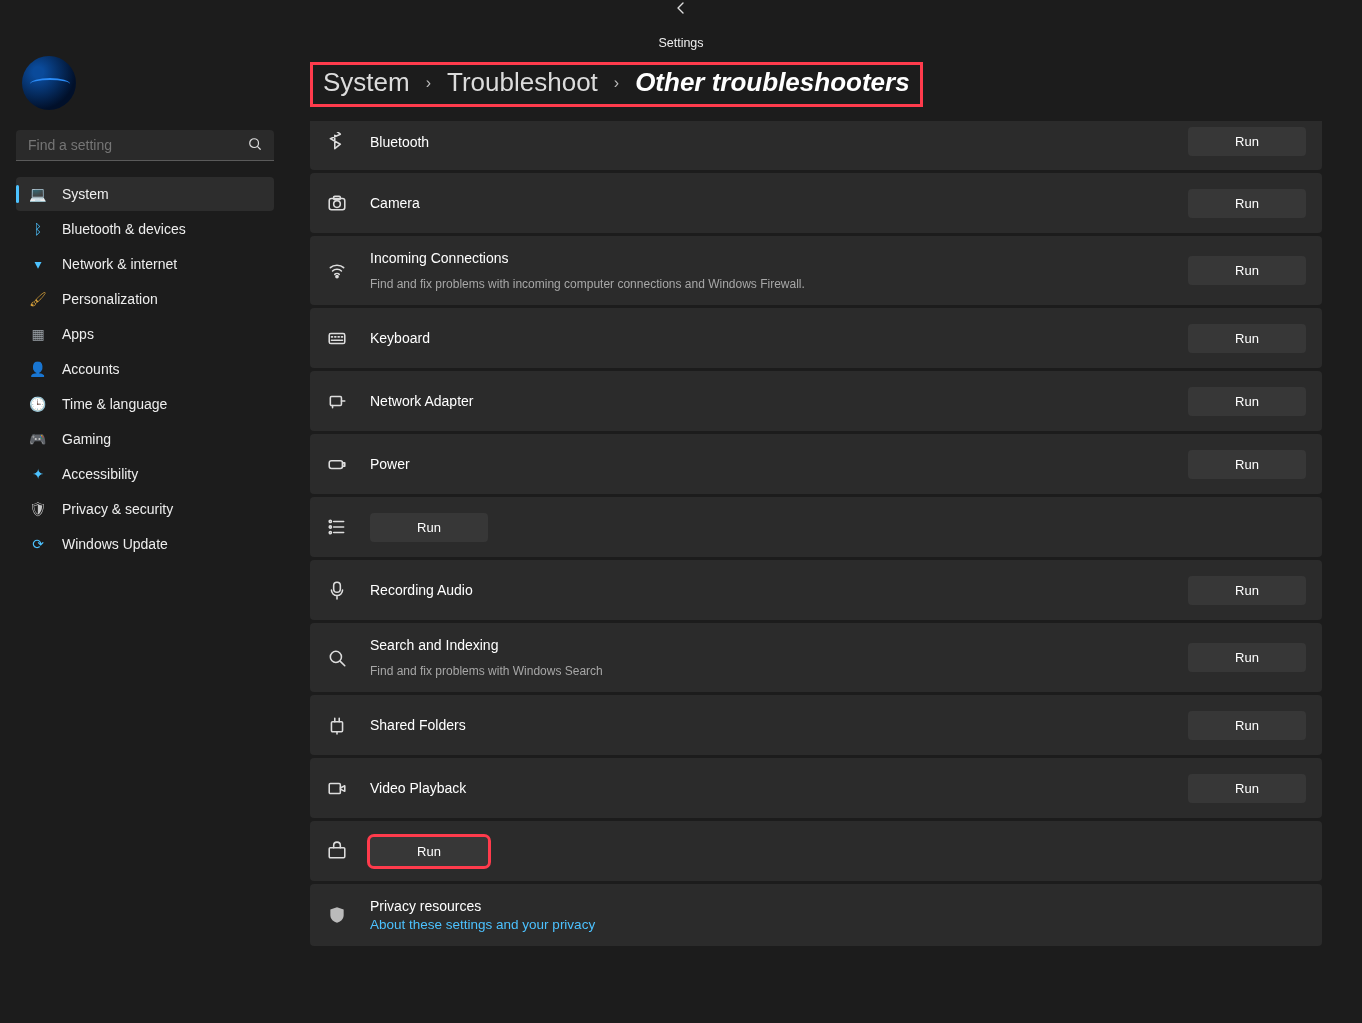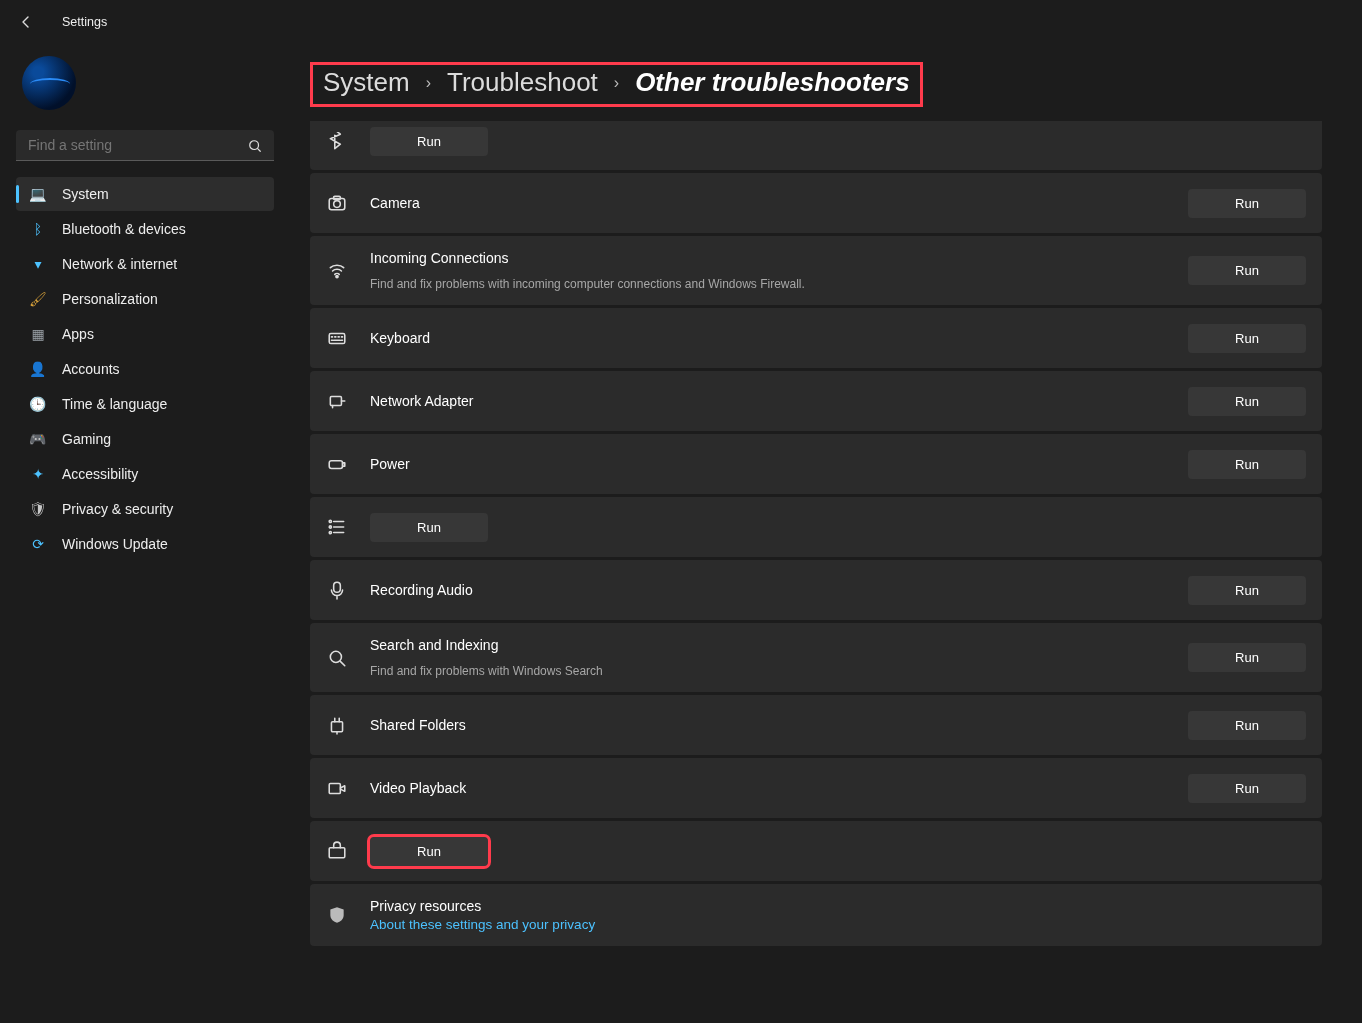--- a/index.html
+++ b/index.html
@@ -1,30 +1,30 @@
 <!DOCTYPE html>
 <html><head>
 <meta charset="utf-8">
 <style>
 * { margin:0; padding:0; box-sizing:border-box; font-family:"Segoe UI",Arial,sans-serif; }
 body { background:#1c1c1c; color:#fff; width:1362px; height:1023px; overflow:hidden; }
 
 
-.header { height:44px; display:flex; align-items:center; padding:0 16px; gap:26px; }
+.header { height:44px; display:flex; align-items:center; padding:0 4px; gap:20px;flex-direction:column; }
 .back { width:20px; height:20px; display:flex; align-items:center; justify-content:center; cursor:pointer; }
 .app-title { font-size:12.5px; color:#eee; }
 
 
 .layout { display:flex; height:calc(100% - 44px); }
 
 
 .sidebar { width:290px; padding:8px 16px; }
 .avatar { width:54px; height:54px; border-radius:50%; background:radial-gradient(circle at 30% 30%,#0a4a9a 10%,#01102a 70%); margin:4px 0 20px 6px; position:relative; overflow:hidden; }
 .avatar::after{content:"";position:absolute;left:8px;top:22px;width:40px;height:10px;border-top:2px solid #2a8af5;border-radius:50%;}
-.search { display:flex; align-items:flex-end; border-bottom:1px solid #5a5a5a; background:#2a2a2a; border-radius:4px 4px 0 0; padding:7px 12px; }
+.search { display:flex; align-items:flex-start; border-bottom:1px solid #5a5a5a; background:#2a2a2a; border-radius:4px 4px 0 0; padding:7px 12px; }
 .search input { flex:1; background:transparent; border:none; outline:none; color:#fff; font-size:14px; }
 .nav { margin-top:16px; display:flex; flex-direction:column; gap:1px; }
 .nav-item { display:flex; align-items:center; gap:16px; padding:9px 14px; border-radius:4px; font-size:14px; color:#eee; cursor:pointer; position:relative; }
 .nav-item.active { background:#2d2d2d; }
 .nav-item.active::before { content:""; position:absolute; left:0; top:8px; bottom:8px; width:3px; background:#4cc2ff; border-radius:2px; }
 .nav-item .nic { width:16px; height:16px; display:flex; align-items:center; justify-content:center; font-size:14px; }
 
 
 .main { flex:1; padding:18px 40px 24px 20px; overflow-y:hidden; }
 .bc { display:flex; align-items:center; gap:16px; font-size:26px; border:3px solid #ff3b4c; padding:2px 10px 6px 10px; width:fit-content; }
@@ -125,20 +125,24 @@
       <span class="cur">Other troubleshooters</span>
     </div>
 
     <div class="list" id="list">
         <div class="card first">
           <div class="cic">
             <svg width="20" height="20" viewBox="0 0 18 18">
               <path d="M7 3v12l5-4-9-5 9-4-5-4"></path>
             </svg>
           </div>
+    <div class="txtcol">
+      <div class="ct">Bluetooth</div>
+
+    </div>
     <button class="runbtn">Run</button>
         </div>
         <div class="card">
           <div class="cic">
             <svg width="20" height="20" viewBox="0 0 18 18">
               <rect x="2" y="5" width="14" height="10" rx="2"></rect>
               <circle cx="9" cy="10" r="3"></circle>
               <rect x="6" y="3" width="6" height="3" rx="1"></rect>
             </svg>
           </div>

